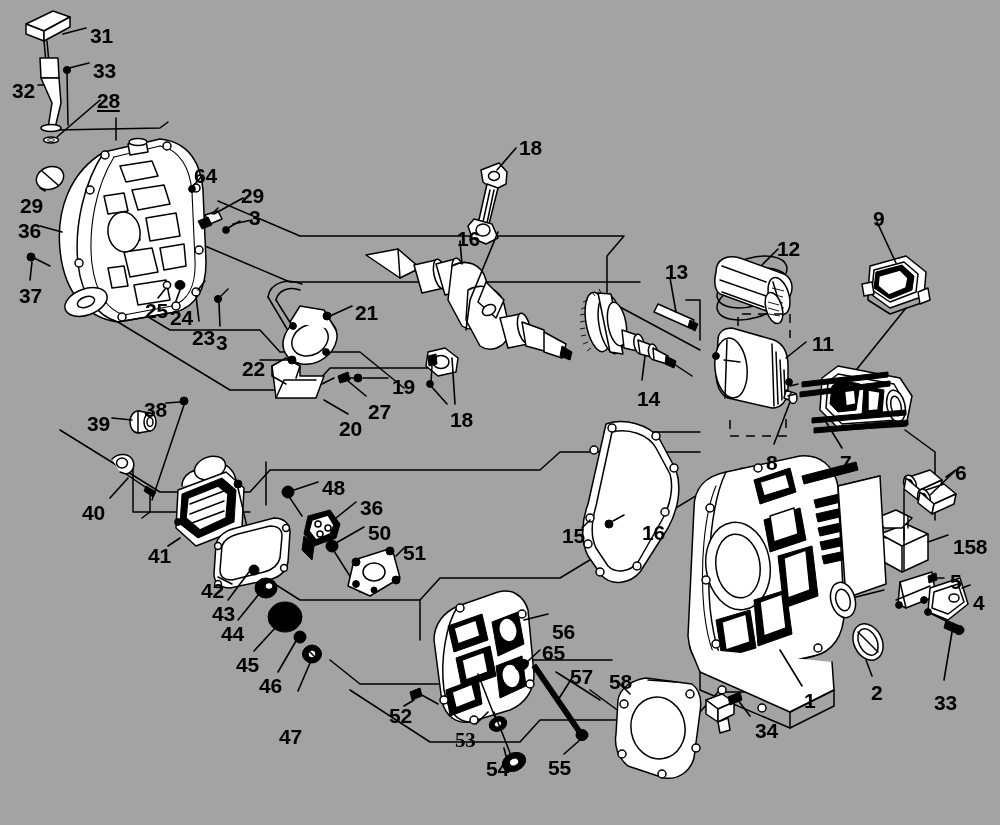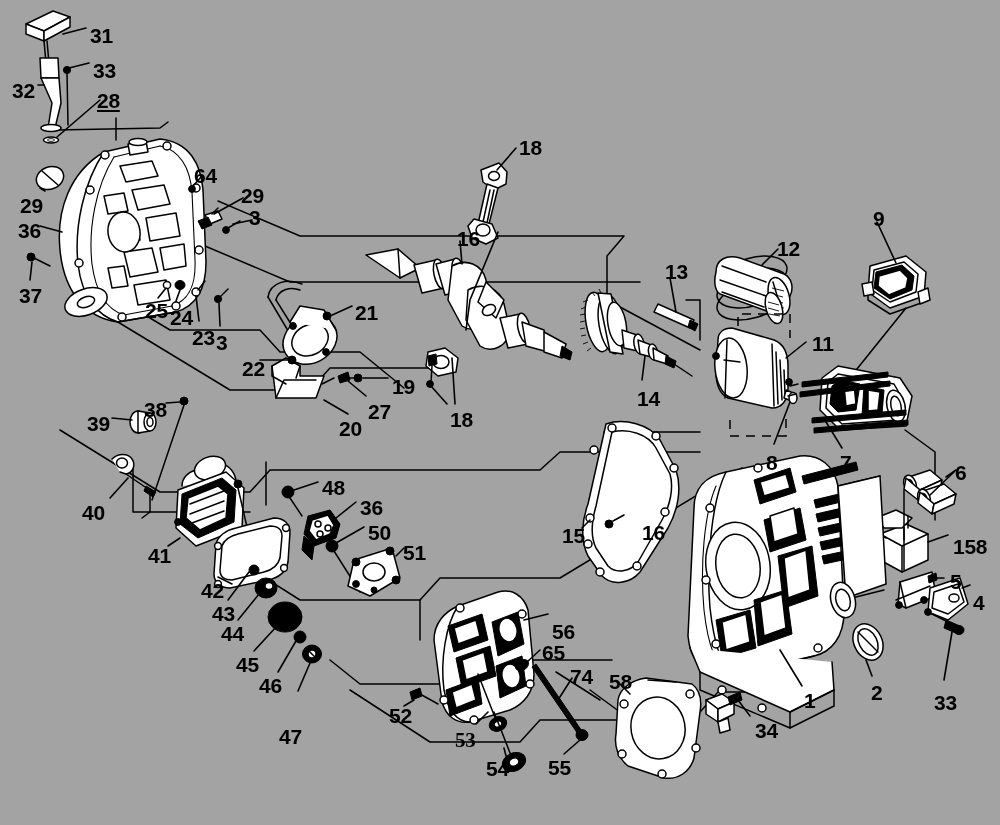--- a/index.html
+++ b/index.html
@@ -723,16 +723,16 @@
   <div class="lbl" style="left:322px;top:477px;">48</div>
   <div class="lbl" style="left:360px;top:497px;">36</div>
   <div class="lbl" style="left:368px;top:522px;">50</div>
   <div class="lbl" style="left:403px;top:542px;">51</div>
   <div class="lbl" style="left:389px;top:705px;">52</div>
   <div class="lbl" style="left:455px;top:730px;font-family:Liberation Serif, serif;">53</div>
   <div class="lbl" style="left:486px;top:758px;">54</div>
   <div class="lbl" style="left:548px;top:757px;">55</div>
   <div class="lbl" style="left:552px;top:621px;">56</div>
   <div class="lbl" style="left:542px;top:642px;">65</div>
-  <div class="lbl" style="left:570px;top:666px;">74</div>
+  <div class="lbl" style="left:570px;top:666px;">57</div>
   <div class="lbl" style="left:609px;top:671px;">58</div>
 
 </div>
 
 </body></html>

